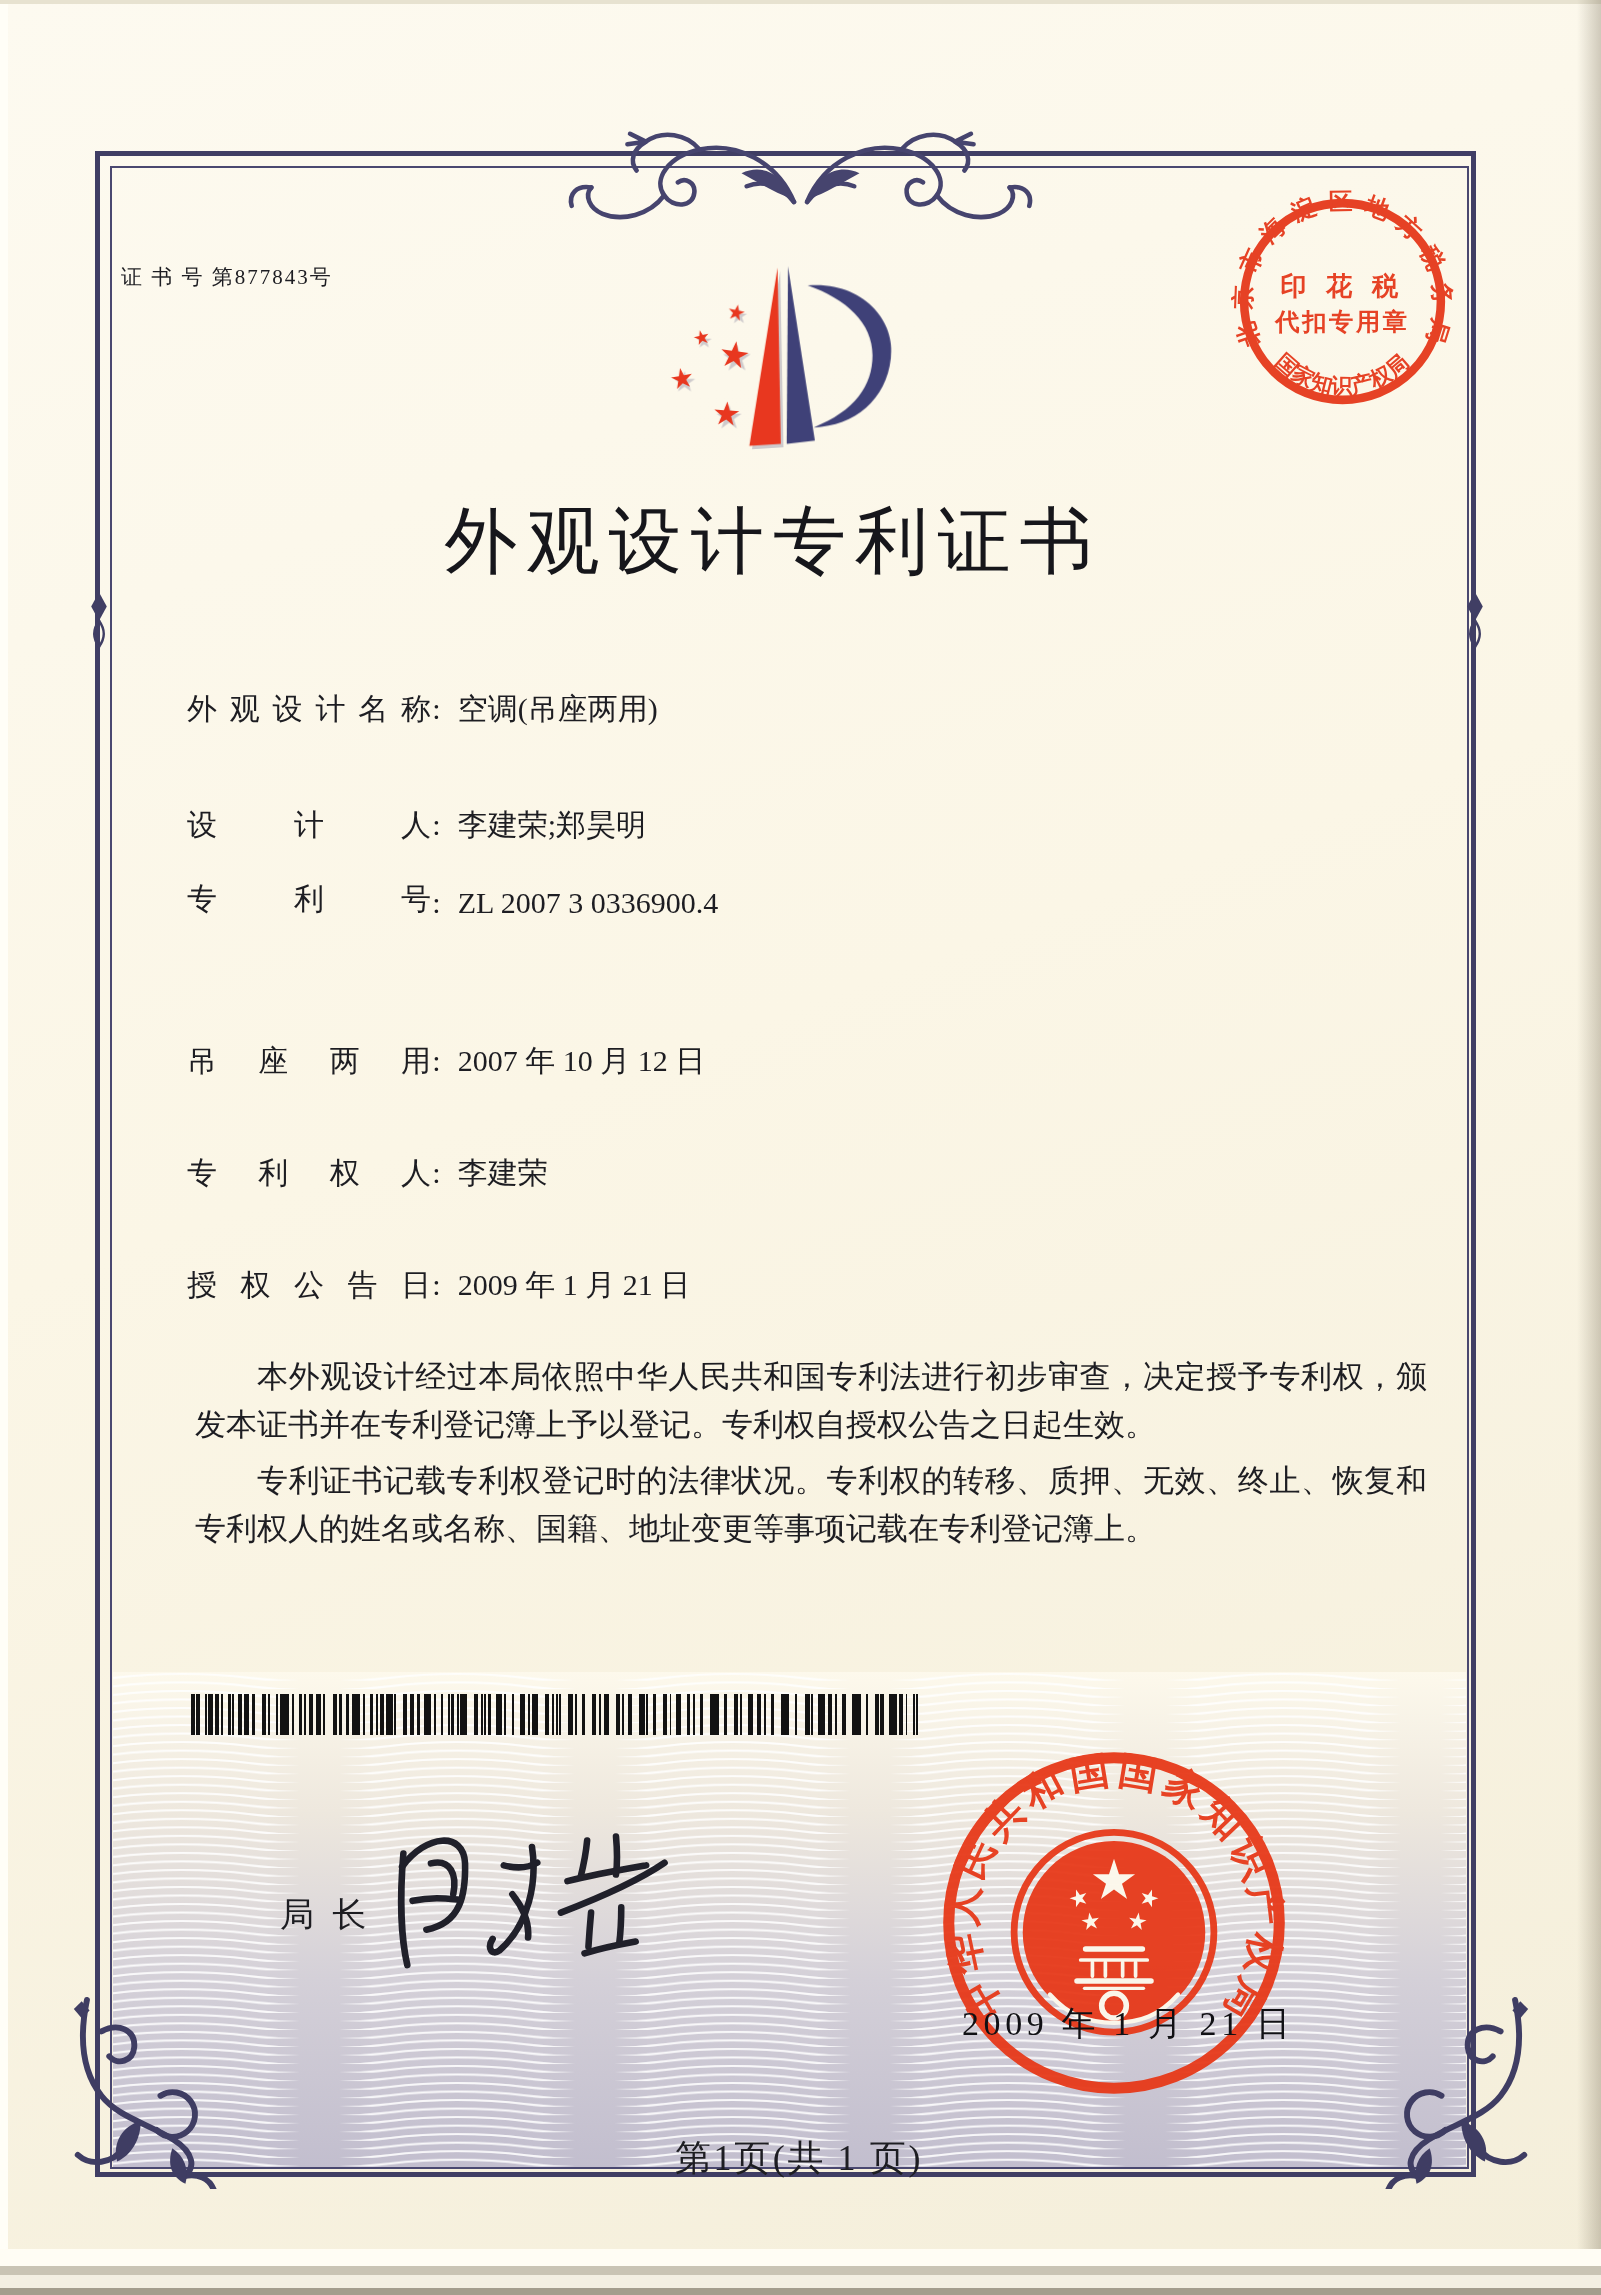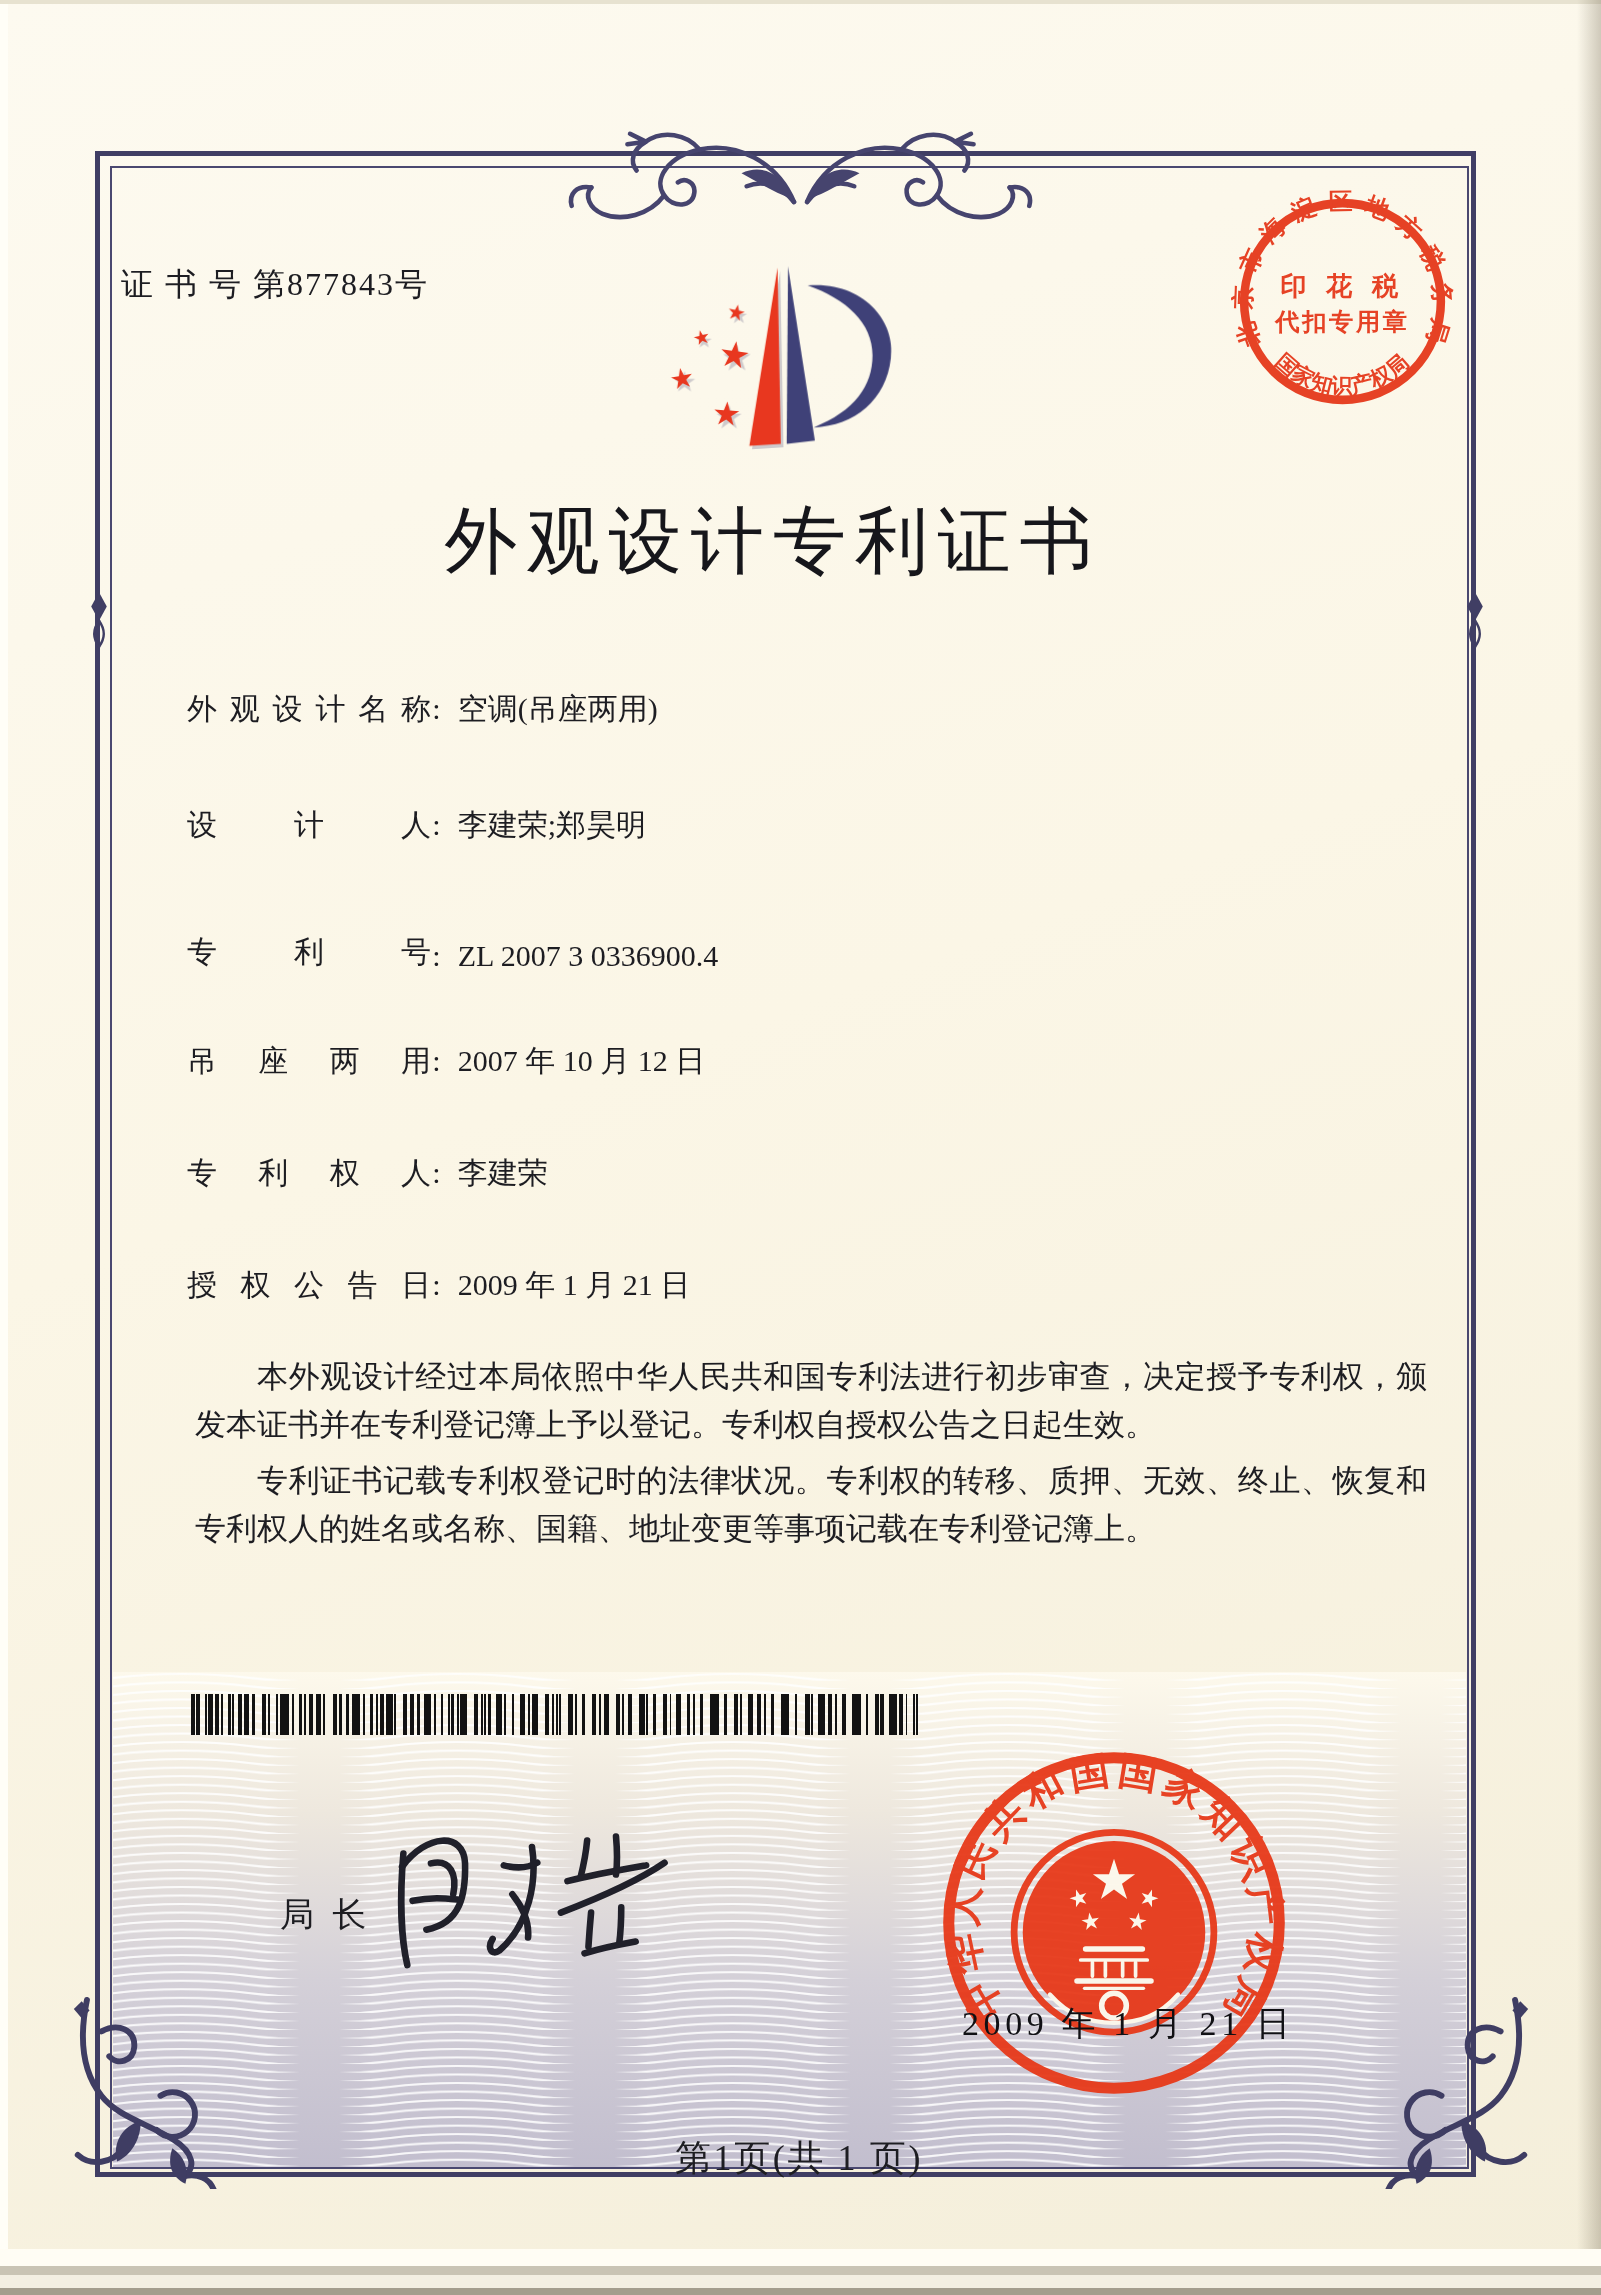--- a/index.html
+++ b/index.html
@@ -17,26 +17,26 @@
   .edge-b2{left:0;top:2266px;width:1602px;height:9.2px;background:#c9c4b4;}
   .edge-b3{left:0;top:2275px;width:1602px;height:13px;background:#f3efe2;}
   .edge-b4{left:0;top:2288px;width:1602px;height:7.2px;background:#a39d8d;}
   
   .waveband{left:113px;top:1672px;width:1353px;height:495px;z-index:1;}
   
   .frame-outer{left:95px;top:151px;width:1371px;height:2016px;border:5.9px solid #403e64;z-index:2;}
   .frame-inner{left:110px;top:166px;width:1355px;height:1999px;border:2px solid #4a4870;z-index:2;}
   .orn{z-index:3;}
   
-  .certno{left:121px;top:263px;font-size:32px;letter-spacing:2px;z-index:4;}
+  .certno{left:121px;top:263px;font-size:21px;letter-spacing:2px;z-index:4;}
   .title{left:406px;top:493px;width:734px;text-align:center;font-size:73px;font-weight:normal;letter-spacing:9.2px;color:#16161b;z-index:4;white-space:nowrap;}
   .frow{left:187px;font-size:30px;z-index:4;white-space:nowrap;}
   .flabel{display:inline-block;width:244px;text-align:justify;text-align-last:justify;vertical-align:bottom;}
   .fcolon{display:inline-block;margin:0 17px 0 1.3px;}
-  .r0{top:689px;} .r1{top:805px;} .r2{top:932px;} .r3{top:1041px;} .r4{top:1153px;} .r5{top:1265px;}
+  .r0{top:689px;} .r1{top:805px;} .r2{top:879px;} .r3{top:1041px;} .r4{top:1153px;} .r5{top:1265px;}
   .bodytext{left:187px;top:1345px;width:1248px;font-size:31px;line-height:48px;text-align:justify;z-index:4;}
   .para{text-indent:2em;margin:8px;}
   .barcode{
     left:191px;top:1694px;width:729px;height:41px;z-index:4;
     background-image:
       repeating-linear-gradient(90deg,#121212 0 3.9px,rgba(0,0,0,0) 3.9px 6.6px,#121212 6.6px 8.5px,rgba(0,0,0,0) 8.5px 13.8px,#121212 13.8px 16.4px,rgba(0,0,0,0) 16.4px 23.6px),
       repeating-linear-gradient(90deg,rgba(0,0,0,0) 0 5.2px,#121212 5.2px 7.2px,rgba(0,0,0,0) 7.2px 17px,#121212 17px 22px,rgba(0,0,0,0) 22px 36px);
   }
   .director{left:280px;top:1892px;font-size:34px;letter-spacing:18.3px;z-index:4;}
   .sig{left:364px;top:1801px;z-index:4;}

